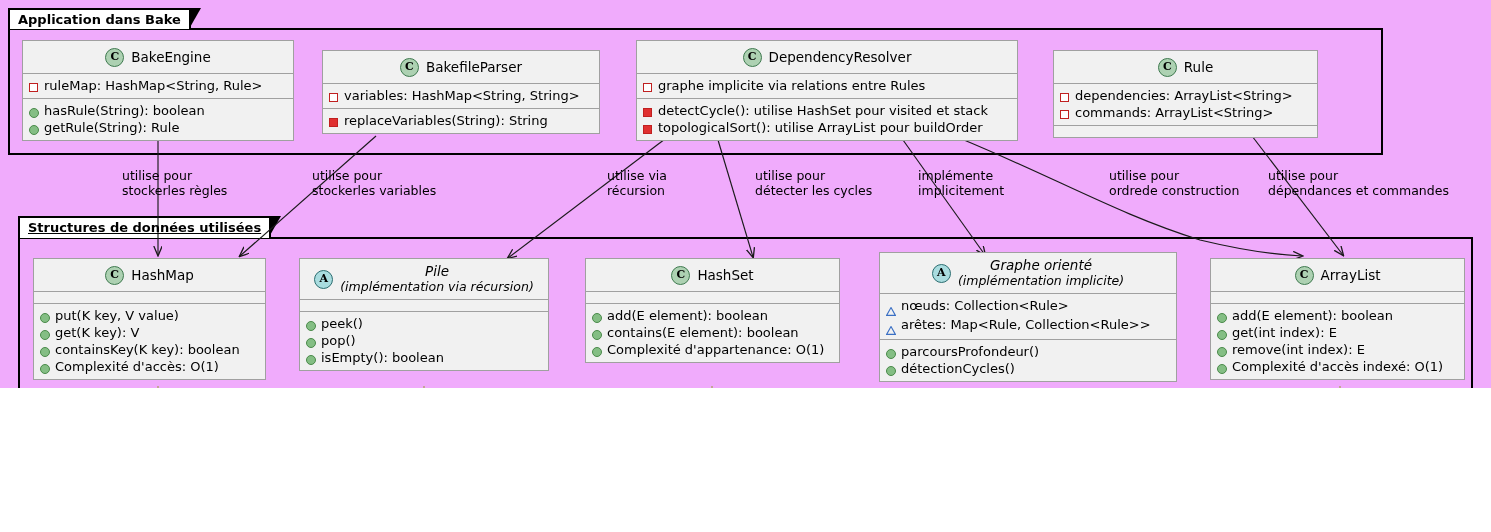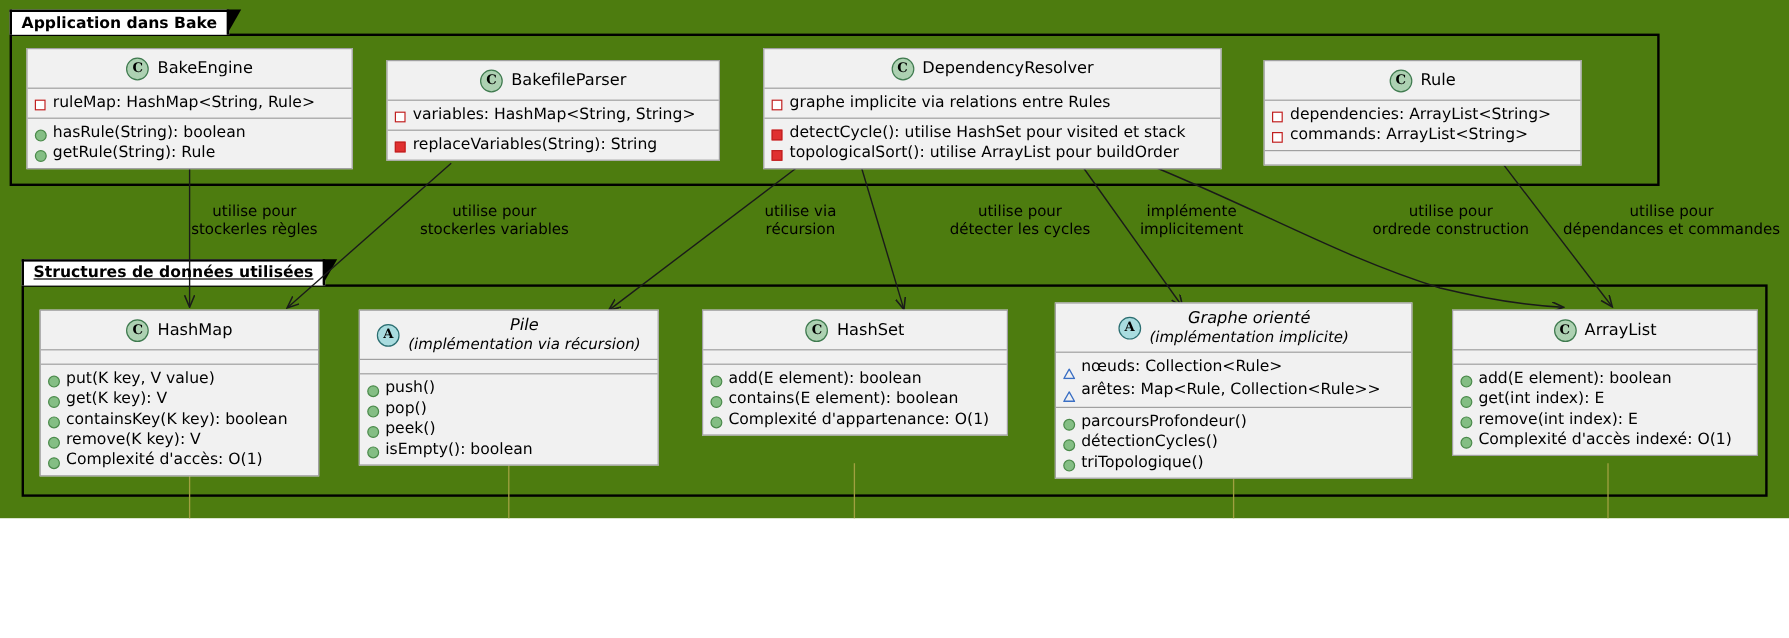--- a/index.html
+++ b/index.html
@@ -3,22 +3,22 @@
 <meta charset="utf-8">
 <style>
   html,body{margin:0;padding:0;background:#ffffff;}
   body{
     font-family:"DejaVu Sans","Liberation Sans",sans-serif;
     -webkit-font-smoothing:antialiased;
   }
   #canvas{
     position:relative;
     width:1491px;
-    height:432px;
-    background:#4d7c0f;
+    height:388px;
+    background:#f0abfc;
     overflow:hidden;
   }
 
   
   .pkg{position:absolute;border:2px solid #000;background:transparent;box-sizing:border-box;}
   .pkg-tab{
     position:absolute;
     border:2px solid #000;
     border-bottom:none;
     background:#ffffff;
@@ -123,21 +123,20 @@
     transform-origin:top left;
     left:auto;
   }
 
   
   .edge-label{
     position:absolute;
     font-size:12.5px;
     line-height:15px;
     color:#000;
-    text-align:center;
     white-space:pre-line;
     transform:translateX(-50%);
   }
 
   svg.wires{
     position:absolute;left:0;top:0;width:1491px;height:532px;
     pointer-events:none;
     overflow:visible;
   }
 </style>
@@ -328,58 +327,46 @@
       <div class="mem">
         <span class="mrk pub-meth">
             <i></i>
           </span>
         <span class="mtext">containsKey(K key): boolean</span>
       </div>
       <div class="mem">
         <span class="mrk pub-meth">
             <i></i>
           </span>
-        <span class="mtext">remove(K key): V</span>
-      </div>
-      <div class="mem">
-        <span class="mrk pub-meth">
-            <i></i>
-          </span>
         <span class="mtext">Complexité d'accès: O(1)</span>
       </div>
     </div>
   </div>
 
   <div class="cls" style="left:299px;top:258px;width:250px;">
     <div class="cls-header">
       <span class="badge abstract">A</span>
       <span class="cls-title italic">
         <span>Pile</span>
         <span class="sub">(implémentation via récursion)</span>
       </span>
     </div>
     <div class="cls-sec empty"></div>
     <div class="cls-sec">
       <div class="mem">
         <span class="mrk pub-meth">
             <i></i>
           </span>
-        <span class="mtext">push()</span>
+        <span class="mtext">peek()</span>
       </div>
       <div class="mem">
         <span class="mrk pub-meth">
             <i></i>
           </span>
         <span class="mtext">pop()</span>
-      </div>
-      <div class="mem">
-        <span class="mrk pub-meth">
-            <i></i>
-          </span>
-        <span class="mtext">peek()</span>
       </div>
       <div class="mem">
         <span class="mrk pub-meth">
             <i></i>
           </span>
         <span class="mtext">isEmpty(): boolean</span>
       </div>
     </div>
   </div>
 
@@ -442,26 +429,20 @@
         <span class="mrk pub-meth">
             <i></i>
           </span>
         <span class="mtext">parcoursProfondeur()</span>
       </div>
       <div class="mem">
         <span class="mrk pub-meth">
             <i></i>
           </span>
         <span class="mtext">détectionCycles()</span>
-      </div>
-      <div class="mem">
-        <span class="mrk pub-meth">
-            <i></i>
-          </span>
-        <span class="mtext">triTopologique()</span>
       </div>
     </div>
   </div>
 
   <div class="cls" style="left:1210px;top:258px;width:255px;">
     <div class="cls-header">
       <span class="badge">C</span>
       <span class="cls-title">ArrayList</span>
     </div>
     <div class="cls-sec empty"></div>

